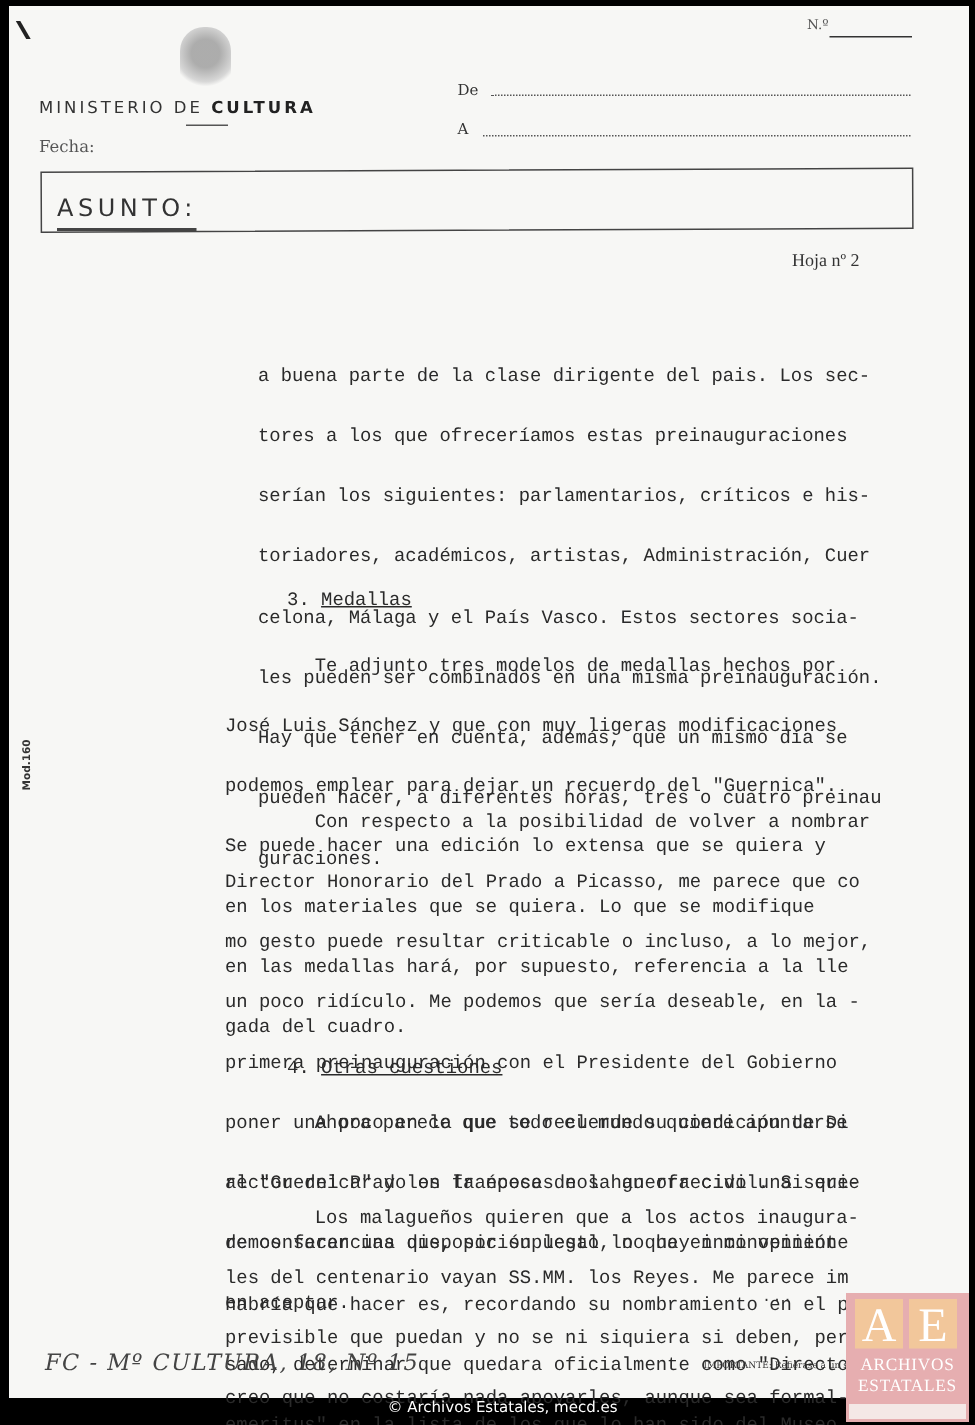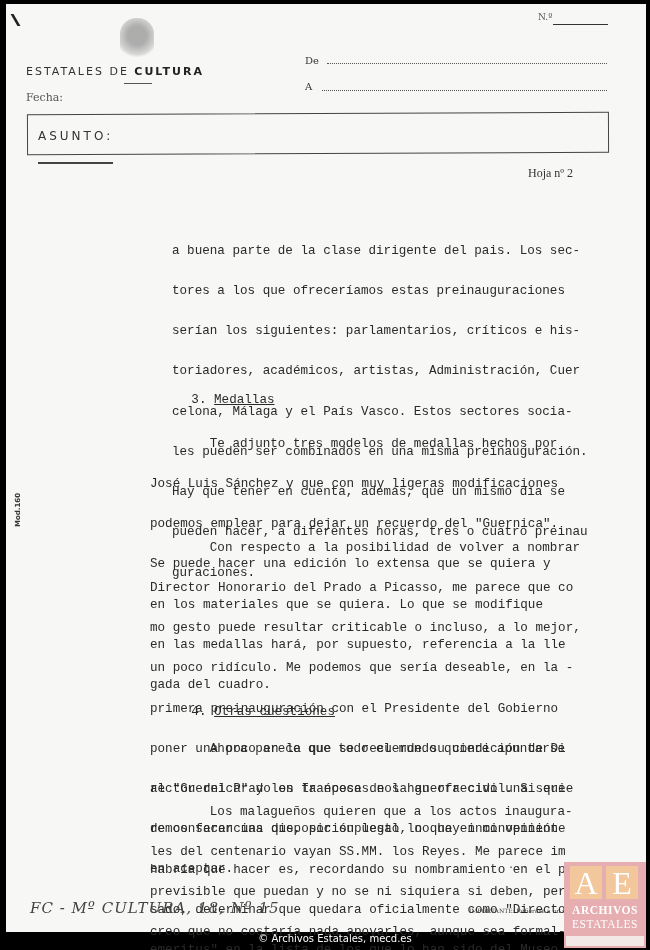--- a/index.html
+++ b/index.html
@@ -30,22 +30,22 @@
     .de { left: 305px; top: 55px; }
     .a { left: 305px; top: 81px; }
     .de-line { position: absolute; left: 327px; top: 63px; width: 280px; border-top: 1px dotted #555; }
     .a-line { position: absolute; left: 322px; top: 90px; width: 285px; border-top: 1px dotted #555; }
     .asunto-box {
       position: absolute; left: 27px; top: 113px; width: 582px; height: 41px;
       border: 1px solid #444; transform: rotate(-0.25deg);
     }
     .asunto-label {
       position: absolute; left: 38px; top: 129px;
-      font-family: "DejaVu Sans", sans-serif; font-size: 12px; letter-spacing: 3px; color: #333;
-      border-bottom: 2px solid #444; padding-bottom: 19px;
+      font-family: "DejaVu Sans", sans-serif; font-size: 16px; letter-spacing: 3px; color: #333;
+      border-bottom: 2px solid #444; padding-bottom: 4px;
     }
     .hoja { position: absolute; left: 528px; top: 166px; font-family: Liberation Serif, serif; font-size: 12px; color: #333; }
     .body {
       position: absolute; left: 172px; top: 218px; width: 430px;
       font-family: "Liberation Mono", "DejaVu Sans Mono", monospace; font-size: 12.6px; line-height: 13.4px; color: #2a2a2a;
       white-space: pre;
     }
     .block { position: absolute; left: 0; }
     .section-title {
       position: absolute; left: -26px;
@@ -73,35 +73,35 @@
     }
     .ae-letters { position: absolute; left: 6px; top: 4px; display: flex; gap: 4px; }
     .ae-tile {
       width: 32px; height: 33px; background: #f2c79b;
       font-family: "Liberation Serif", serif; font-size: 32px; line-height: 34px; text-align: center; color: #fff;
     }
     .ae-text {
       position: absolute; left: 0; width: 82px; text-align: center;
       font-family: "Liberation Serif", serif; font-size: 11.5px; color: #fff; letter-spacing: 0.5px;
     }
-    .ae-t1 { top: 42px; font-weight: bold; }
+    .ae-t1 { top: 42px; }
     .ae-t2 { top: 56px; }
     .ae-footer { position: absolute; left: 2px; top: 74px; width: 78px; height: 10px; background: #f4e8e6; }
   </style>
 </head>
 <body>
 
 <div class="page">
   <div class="frame"></div>
 
   <div class="mark-tl"></div>
   <div class="crest"></div>
 
   <div class="ministry">
-    <span>ESTATALES DE </span><b>CULTURA</b>
+    <span>MINISTERIO DE </span><b>CULTURA</b>
   </div>
   <div class="ministry-rule"></div>
   <div class="fecha">Fecha:</div>
 
   <div class="num">N.º</div>
   <div class="num-line"></div>
 
   <div class="de">De</div>
   <div class="de-line"></div>
   <div class="a">A</div>

